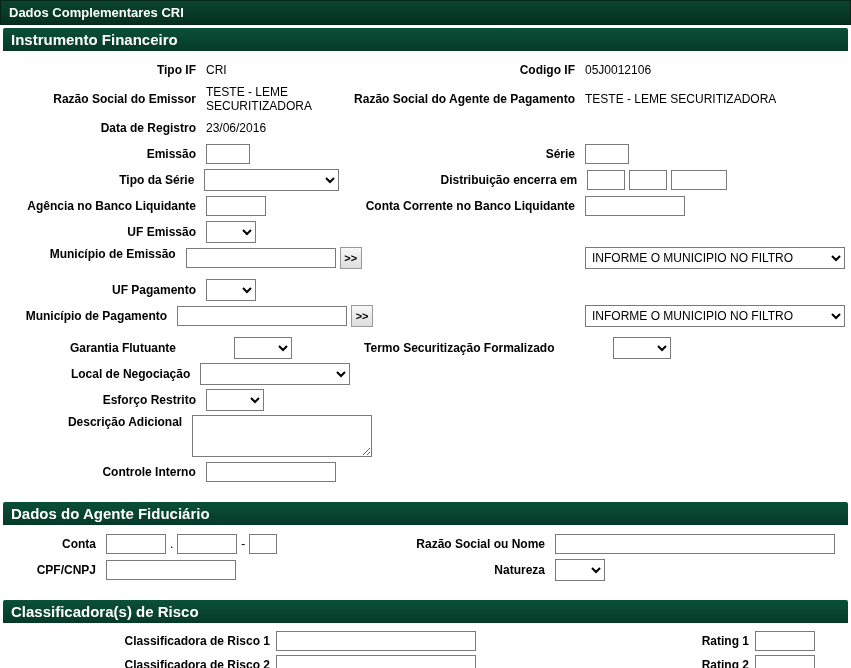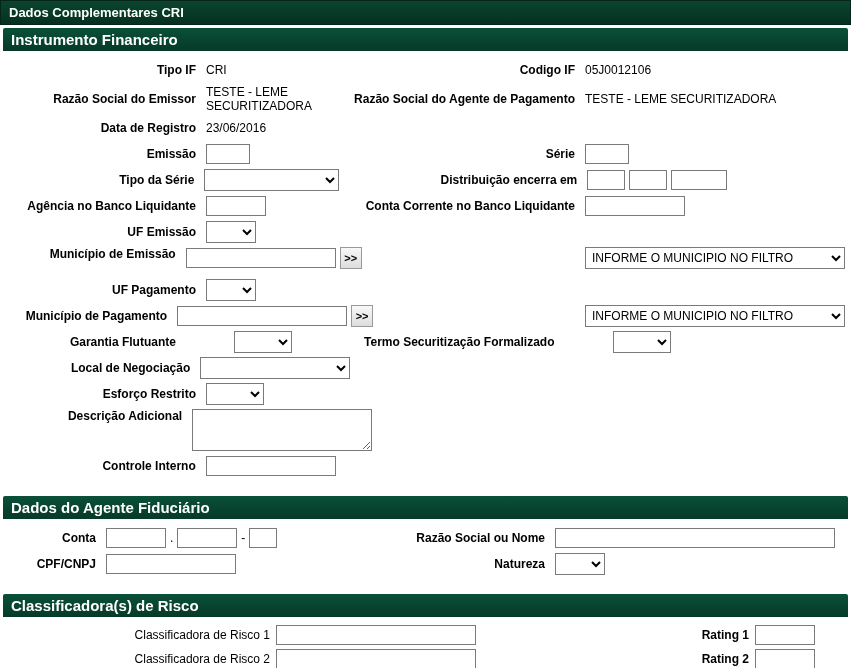--- a/index.html
+++ b/index.html
@@ -87,21 +87,21 @@
     .wide-select { width: 268px; }
     .rating-section .row2 {
       display: flex;
       align-items: center;
       margin-bottom: 4px;
     }
     .rating-section .lbl1 {
       width: 270px;
       text-align: right;
       padding-right: 6px;
-      font-weight: normal;
+      font-weight: bold;
     }
     .rating-section .fld1 {
       flex: 1;
     }
     .rating-section .lbl2 {
       width: 120px;
       text-align: right;
       padding-right: 6px;
       font-weight: bold;
     }
@@ -222,21 +222,21 @@
       <span class="sq-btn">&gt;&gt;</span>
     </div>
     <div class="cR1"></div>
     <div class="cR2">
       <select class="wide-select">
         <option>INFORME O MUNICIPIO NO FILTRO</option>
       </select>
     </div>
   </div>
 
-  <div class="row" style="margin-top:4px;gap:48px;">
+  <div class="row" style="margin-top:10px;gap:48px;">
     <div class="c1 label-right">Garantia Flutuante</div>
     <div class="c2">
         <select style="width:58px;"><option></option></select>
       </div>
     <div class="cR1 label-right">Termo Securitização Formalizado</div>
     <div class="cR2">
         <select style="width:58px;"><option></option></select>
       </div>
   </div>
 

